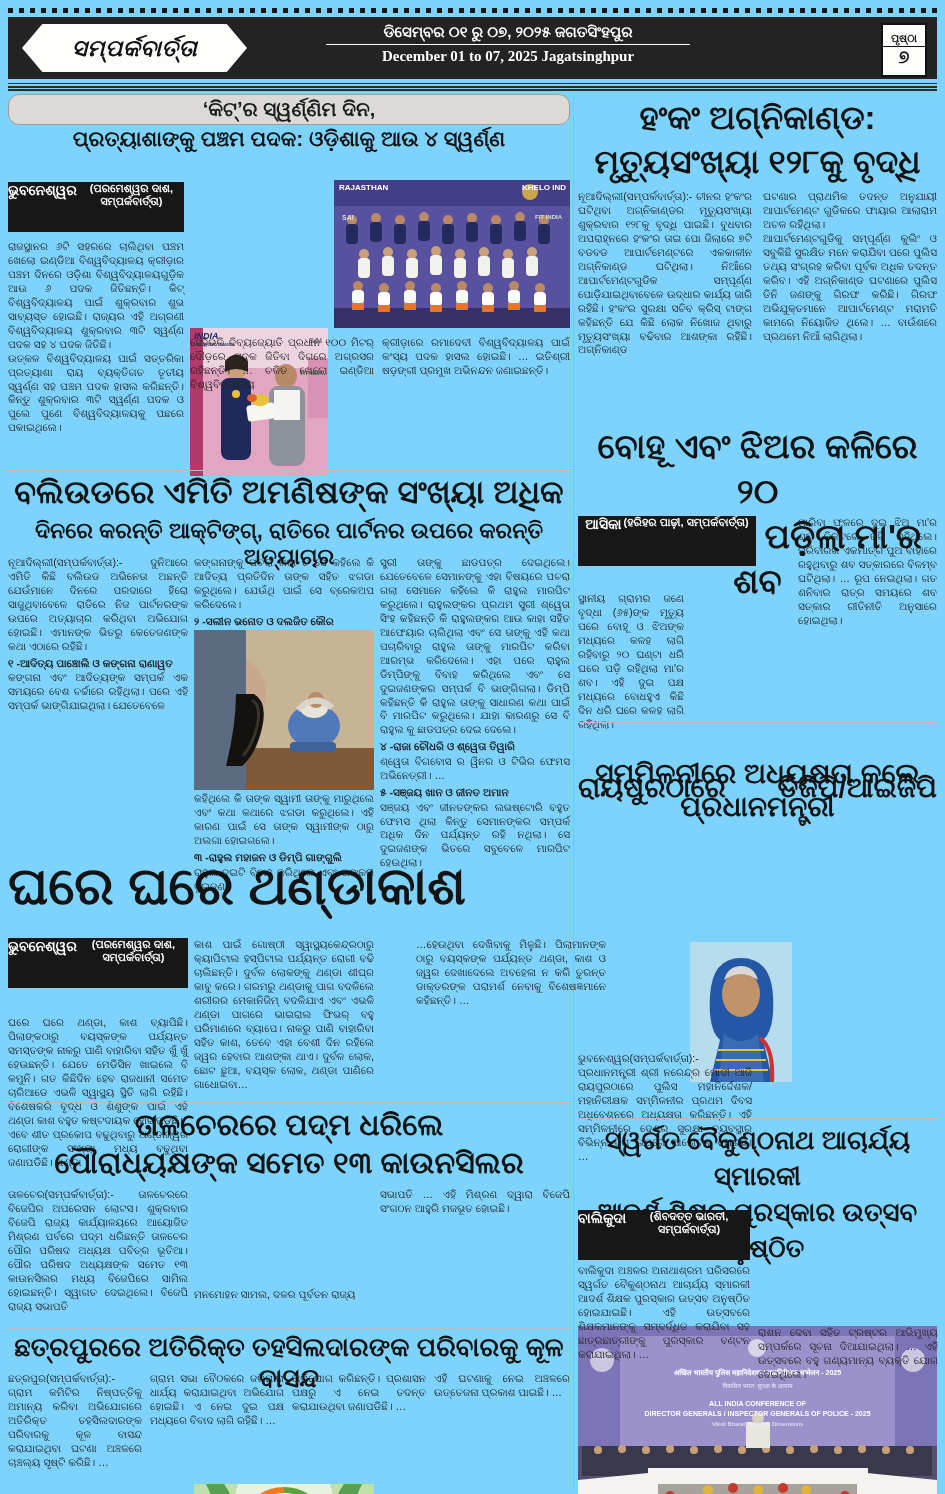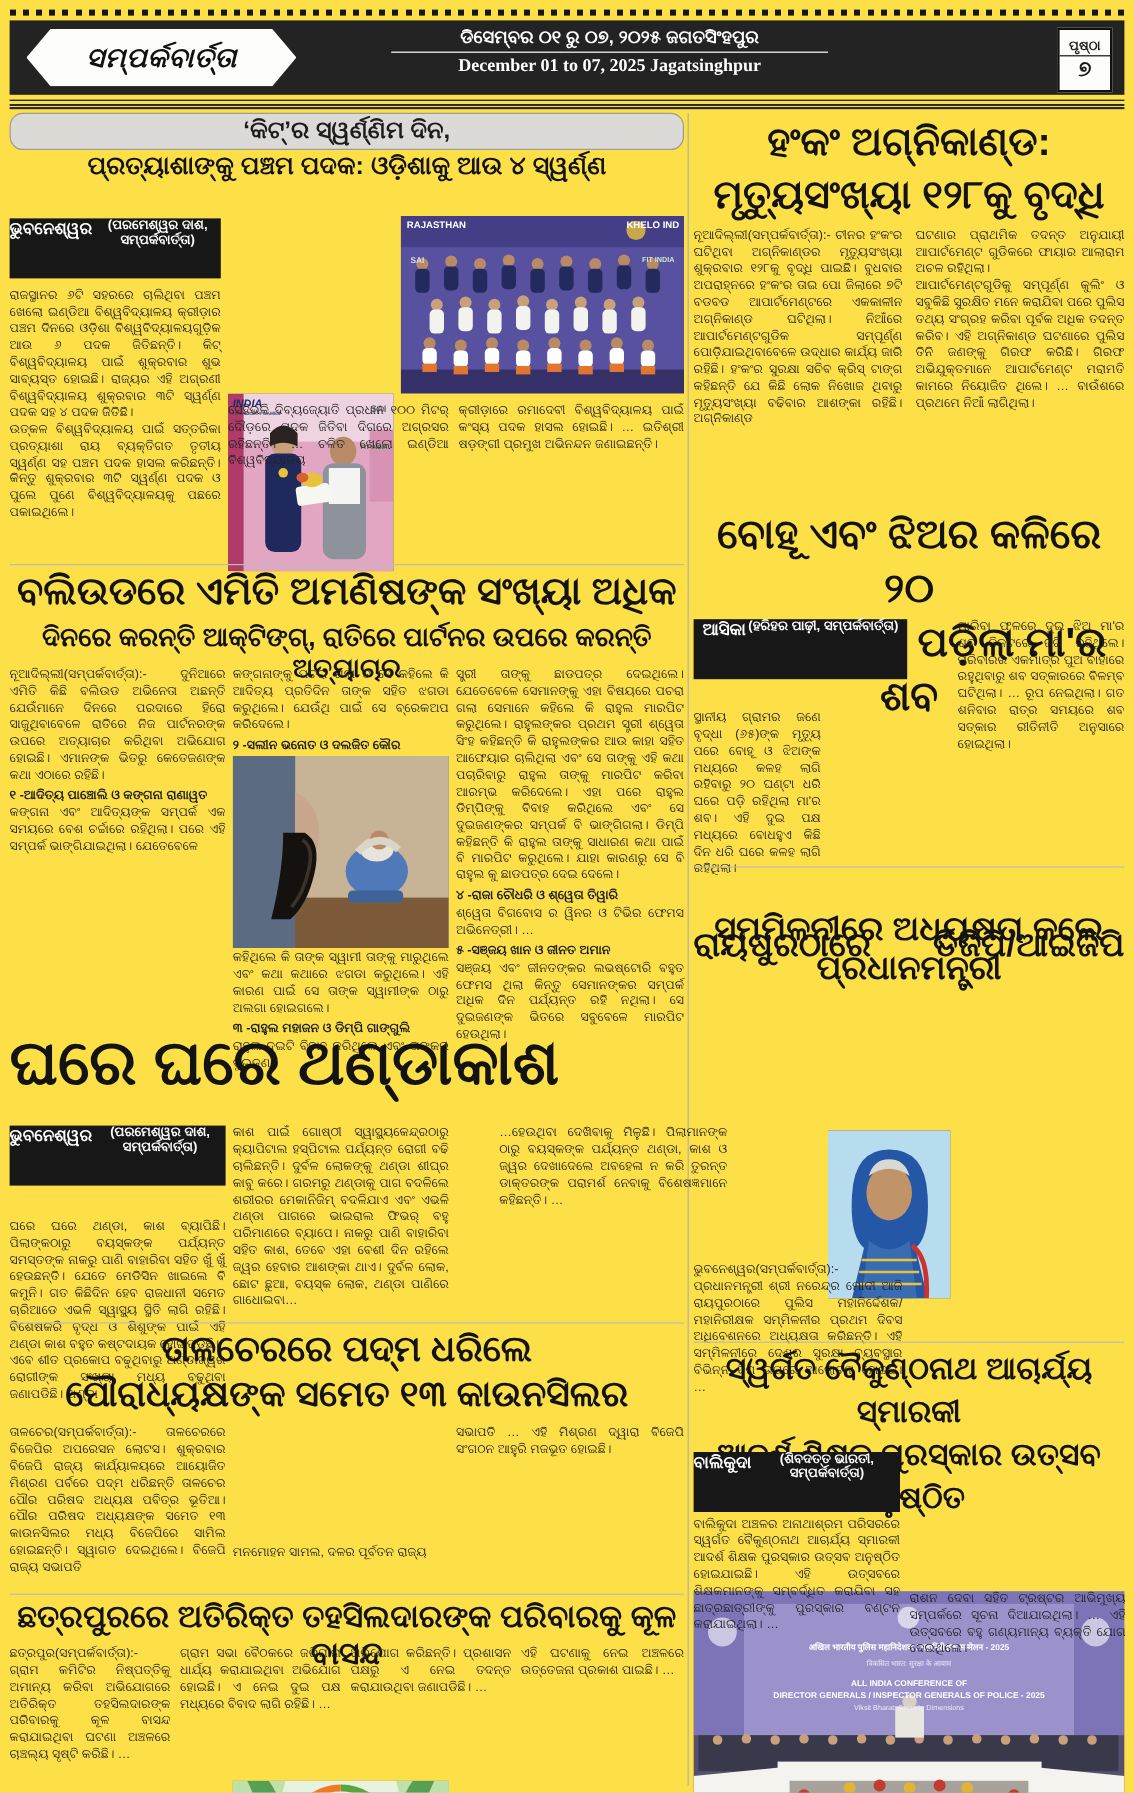--- a/index.html
+++ b/index.html
@@ -1,16 +1,16 @@
 <!DOCTYPE html>
 <html><head>
 <meta charset="utf-8">
 <style>
   html,body{margin:0;padding:0;background:#cfcecb;}
-  .page{position:relative;width:945px;height:1494px;margin:0 auto;background:#fde047;
+  .page{position:relative;width:945px;height:1494px;margin:0 auto;background:#7dd3fc;
         font-family:"Liberation Sans","DejaVu Sans",sans-serif;overflow:hidden;color:#1c1c1c;}
   .abs{position:absolute;}
   .dots{height:5px;background:repeating-linear-gradient(90deg,#161616 0 5px,transparent 5px 11px);}
   .mast{background:#232323;display:flex;align-items:center;}
   .logoShape{position:absolute;left:14px;top:7px;width:225px;height:48px;background:#fdfdfb;
       clip-path:polygon(0% 50%,9% 0%,91% 0%,100% 50%,91% 100%,9% 100%);
       display:flex;align-items:center;justify-content:center;}
   .logoText{font-weight:bold;font-style:italic;font-size:23px;color:#111;letter-spacing:.5px;}
   .mastCenter{position:absolute;left:300px;width:400px;top:6px;text-align:center;color:#fff;}
   .mastCenter .od{font-size:15px;font-weight:bold;}

